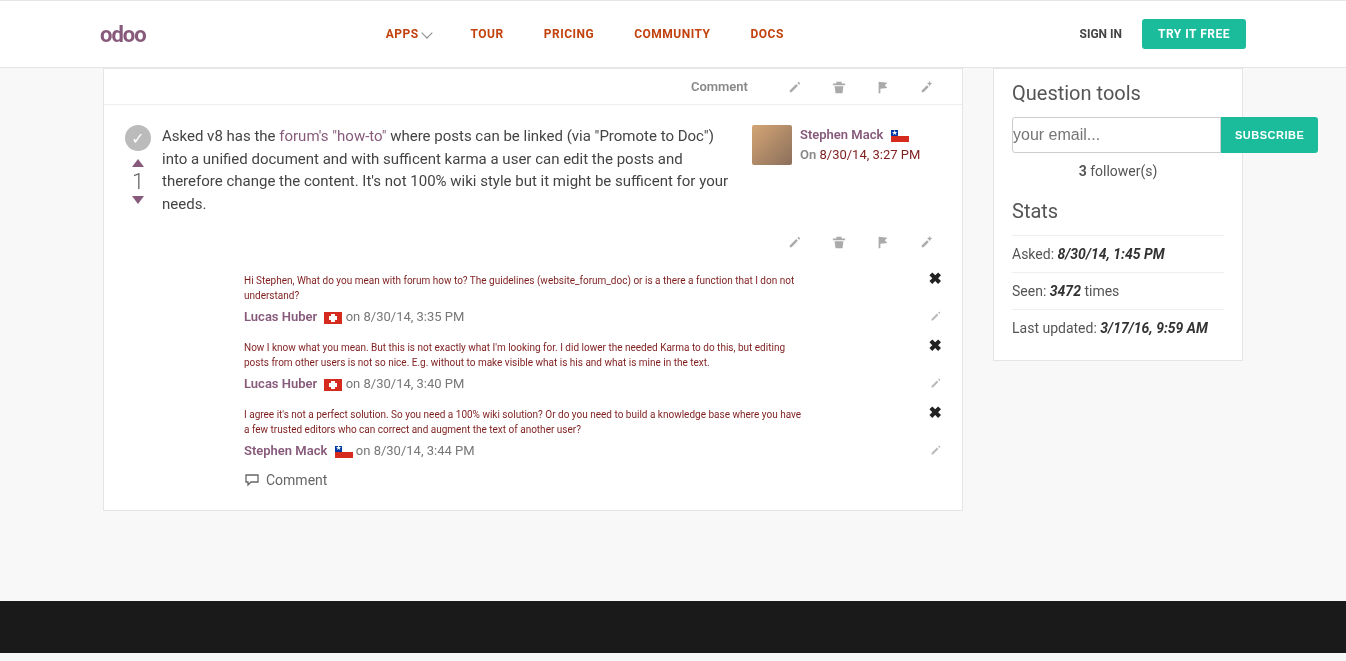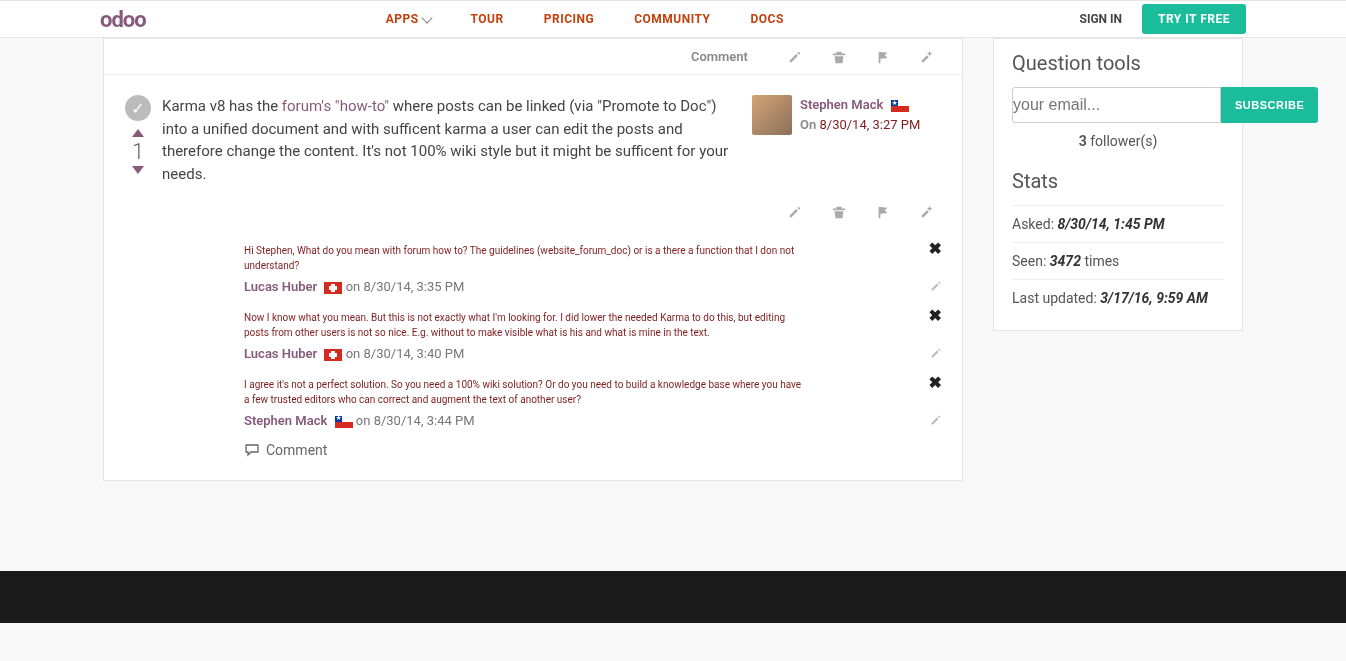--- a/index.html
+++ b/index.html
@@ -1,17 +1,17 @@
 <!DOCTYPE html>
 <html><head>
 <meta charset="utf-8">
 <style>
 * { box-sizing: border-box; margin: 0; padding: 0; }
 body { font-family: -apple-system, BlinkMacSystemFont, "Segoe UI", Roboto, "Helvetica Neue", Arial, sans-serif; background: #f8f8f8; color: #333; font-size: 14px; }
-.topbar { background: #fff; border-top: 1px solid #e5e5e5; border-bottom: 1px solid #e5e5e5; height: 38px; display: flex; align-items: center; padding: 0 100px; }
+.topbar { background: #fff; border-top: 1px solid #e5e5e5; border-bottom: 1px solid #e5e5e5; height: 68px; display: flex; align-items: center; padding: 0 100px; }
 .logo { color: #875a7b; font-weight: 700; font-size: 22px; letter-spacing: -1px; }
 .nav { display: flex; gap: 40px; margin-left: 240px; }
 .nav-item { font-weight: 700; font-size: 12px; color: #c2410c; letter-spacing: 0.5px; cursor: pointer; display: flex; align-items: center; gap: 4px; }
 .nav-right { margin-left: auto; display: flex; align-items: center; gap: 20px; }
 .signin { font-weight: 700; font-size: 12px; color: #444; cursor: pointer; }
 .try-free { background: #1abc9c; color: #fff; font-weight: 700; font-size: 12px; padding: 8px 16px; border-radius: 3px; cursor: pointer; letter-spacing: 0.5px; }
 .container { max-width: 1170px; margin: 0 auto; display: flex; gap: 30px; padding: 0 15px; }
 .main { flex: 1; background: #fff; border: 1px solid #e5e5e5; margin-top: 0; padding: 0; }
 .toolbar-top { display: flex; justify-content: flex-end; gap: 30px; padding: 10px 28px 10px 0; color: #999; border-bottom: 1px solid #eee; align-items: center; }
 .toolbar-top .lbl { font-size: 13px; font-weight: 600; color: #888; margin-right: 10px; }
@@ -121,21 +121,21 @@
         <div class="author-box">
           <div class="avatar"></div>
           <div class="author-info">
             <span class="author-name">Stephen Mack</span>
             <span class="flag flag-chile"></span><br>
             <span class="on-label">On</span>
             <span class="on-line">8/30/14, 3:27 PM</span>
           </div>
         </div>
         <div class="answer-text">
-          <span>Karma v8 has the </span><span class="linklike">forum's "how-to"</span><span> where posts can be linked (via "Promote to Doc") into a unified document and with sufficent karma a user can edit the posts and therefore change the content.  It's not 100% wiki style but it might be sufficent for your needs.</span>
+          <span>Asked v8 has the </span><span class="linklike">forum's "how-to"</span><span> where posts can be linked (via "Promote to Doc") into a unified document and with sufficent karma a user can edit the posts and therefore change the content.  It's not 100% wiki style but it might be sufficent for your needs.</span>
         </div>
       </div>
     </div>
 
     <div class="toolbar-ans">
       <span class="icon-glyph">
           <svg width="14" height="14" viewBox="0 0 16 16">
             <path fill="#aaa" d="M12.1 1.9l2 2-1.4 1.4-2-2 1.4-1.4zM2 12l7.3-7.3 2 2L4 14H2v-2z"></path>
           </svg>
         </span>

